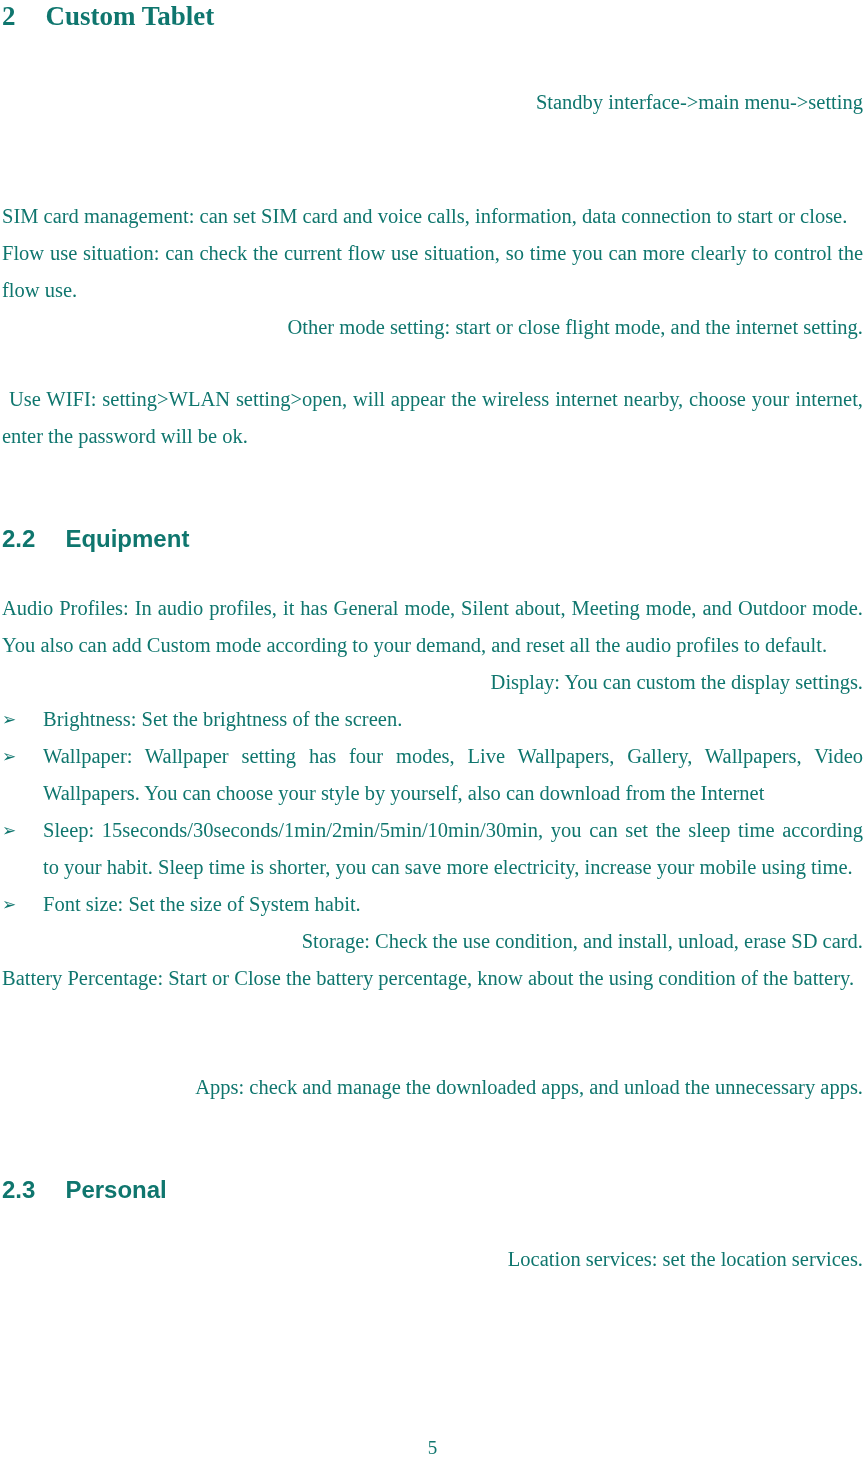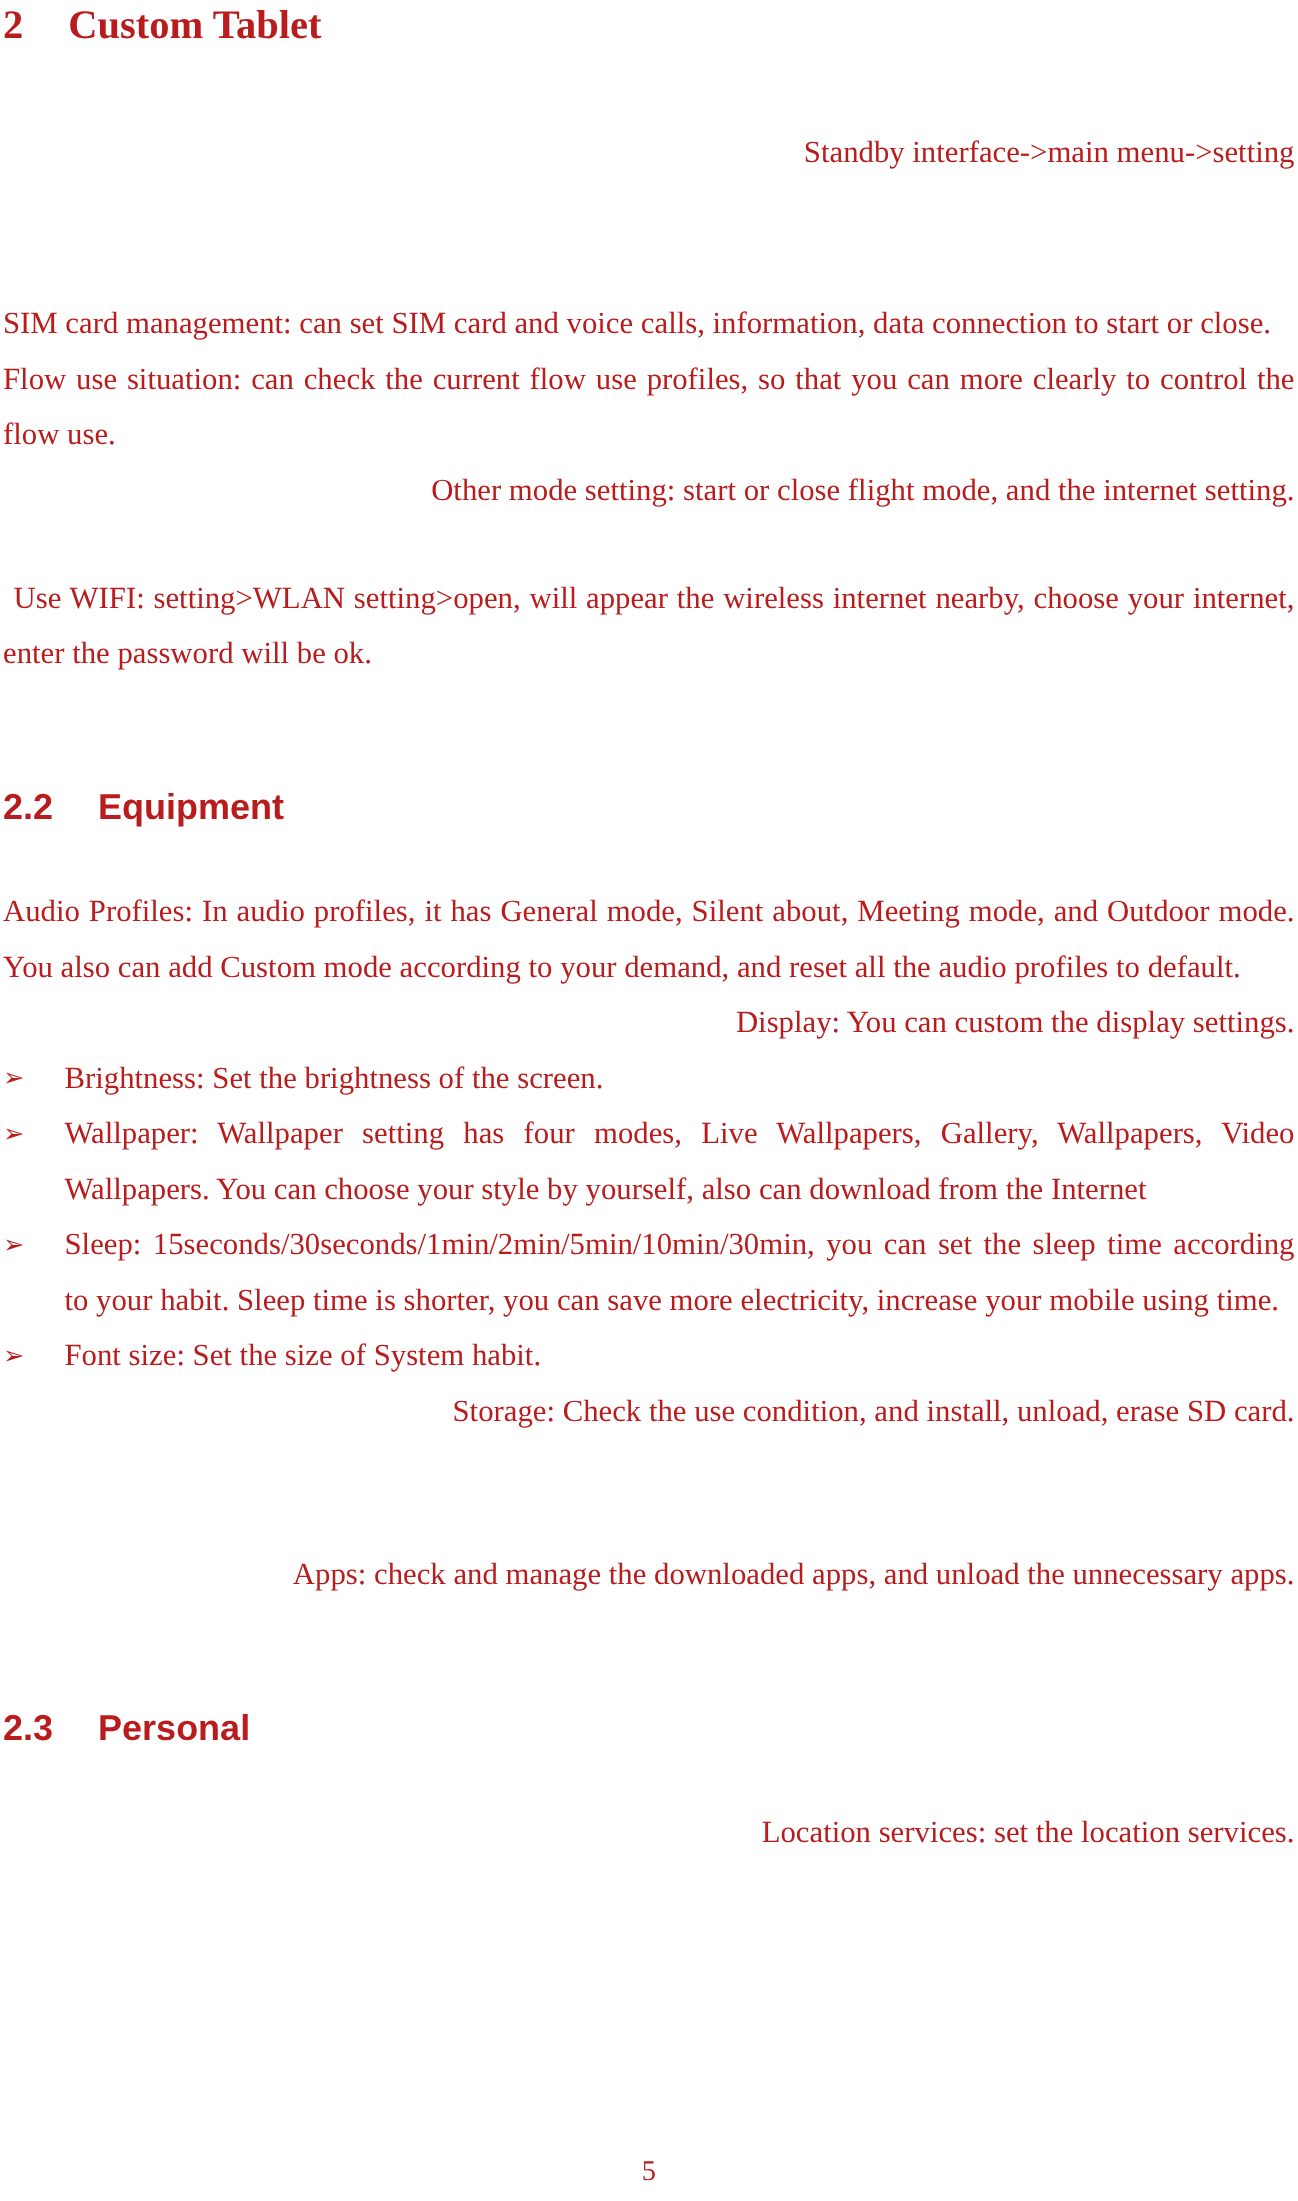--- a/index.html
+++ b/index.html
@@ -7,21 +7,21 @@
     padding: 0;
     background: #ffffff;
   }
   .page {
     position: relative;
     width: 865px;
     height: 1467px;
     background: #ffffff;
     overflow: hidden;
     font-family: "Liberation Serif", "DejaVu Serif", serif;
-    color: #b91c1c;
+    color: #0f766e;
   }
   .content {
     position: absolute;
     left: 2px;
     top: 0;
     width: 861px;
   }
 
   
   h1.h-chapter {
@@ -124,21 +124,21 @@
     <div style="height:52px"></div>
 
     <p class="body nojust">Standby interface-&gt;main menu-&gt;setting</p>
 
     <div style="height:42px"></div>
 
 
     <div style="height:35px"></div>
 
     <p class="body">SIM card management: can set SIM card and voice calls, information, data connection to start or close.</p>
-    <p class="body">Flow use situation: can check the current flow use profiles, so that you can more clearly to control the flow use.</p>
+    <p class="body">Flow use situation: can check the current flow use situation, so time you can more clearly to control the flow use.</p>
     <p class="body nojust">Other mode setting: start or close flight mode, and the internet setting.</p>
 
     <div style="height:35px"></div>
 
     <p class="body indent" style="text-align-last: left;">Use WIFI: setting&gt;WLAN setting&gt;open, will appear the wireless internet nearby, choose your internet, enter the password will be ok.</p>
 
     <div style="height:72px"></div>
 
     <h2 class="h-sec"><span class="num">2.2</span><span class="tab"></span><span class="ttl">Equipment</span></h2>
 
@@ -148,20 +148,21 @@
     <p class="body nojust">Display: You can custom the display settings.</p>
 
     <ul class="arrow-list">
       <li><span class="bullet">➢</span><span>Brightness: Set the brightness of the screen.</span></li>
       <li><span class="bullet">➢</span><span>Wallpaper: Wallpaper setting has four modes, Live Wallpapers, Gallery, Wallpapers, Video Wallpapers. You can choose your style by yourself, also can download from the Internet</span></li>
       <li><span class="bullet">➢</span><span>Sleep: 15seconds/30seconds/1min/2min/5min/10min/30min, you can set the sleep time according to your habit. Sleep time is shorter, you can save more electricity, increase your mobile using time.</span></li>
       <li><span class="bullet">➢</span><span>Font size: Set the size of System habit.</span></li>
     </ul>
 
     <p class="body nojust">Storage: Check the use condition, and install, unload, erase SD card.</p>
+    <p class="body">Battery Percentage: Start or Close the battery percentage, know about the using condition of the battery.</p>
 
     <div style="height:72px"></div>
 
     <p class="body nojust">Apps: check and manage the downloaded apps, and unload the unnecessary apps.</p>
 
     <div style="height:72px"></div>
 
     <h2 class="h-sec"><span class="num">2.3</span><span class="tab"></span><span class="ttl">Personal</span></h2>
 
     <div style="height:39px"></div>

